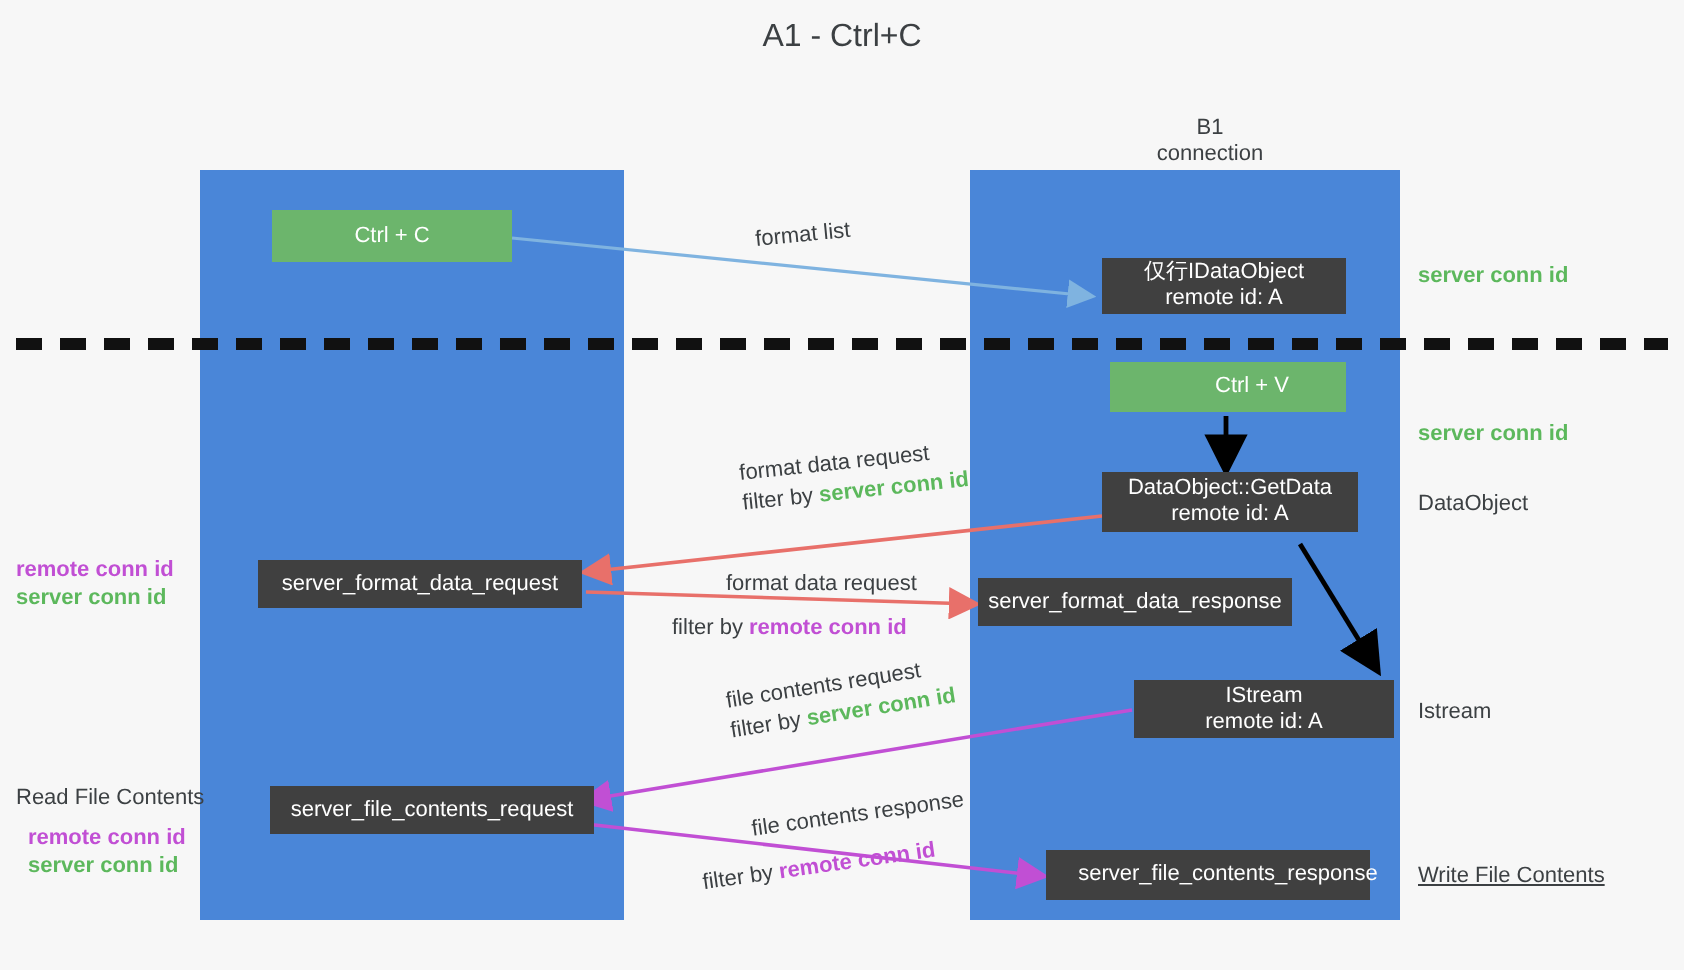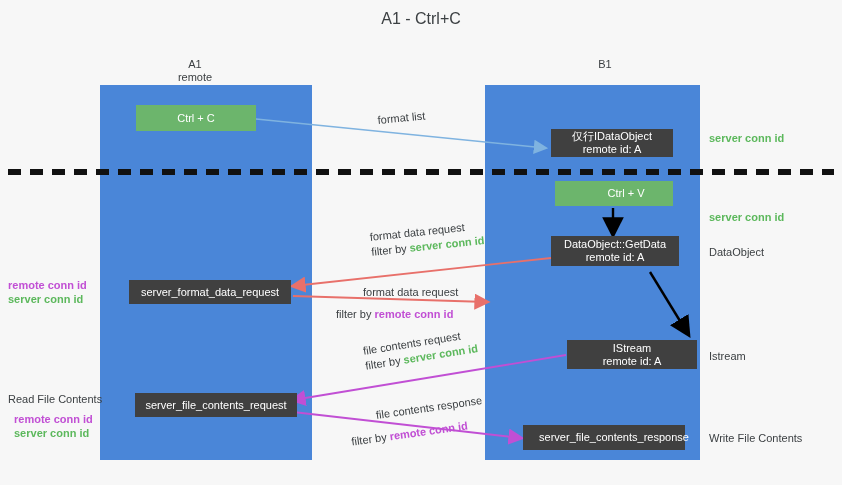--- a/index.html
+++ b/index.html
@@ -50,26 +50,23 @@
 </style>
 </head>
 <body>
 
 <div id="stage">
 
   <div class="title">
     <div>A1 - Ctrl+C</div>
   </div>
 
-  <div class="lane-head" style="left:120px;top:58px;width:150px;">
-    <div>A1</div>
-    <div>remote</div>
-  </div>
   <div class="lane-head" style="left:530px;top:58px;width:150px;">
     <div>B1</div>
+    <div>connection</div>
   </div>
 
   <div class="lane" style="left:100px;top:85px;width:212px;height:375px;"></div>
   <div class="lane" style="left:485px;top:85px;width:215px;height:375px;"></div>
 
   <svg id="wires" viewBox="0 0 842 485">
     <defs>
       <marker id="ar-blue" markerWidth="9" markerHeight="9" refX="7" refY="4.5" orient="auto">
         <path d="M0,0 L9,4.5 L0,9 Z" fill="#7fb3e0"></path>
       </marker>
@@ -119,29 +116,32 @@
     <span>Ctrl + V</span>
   </div>
   <div class="box orange" style="left:551px;top:236px;width:128px;height:30px;">
     <span>DataObject::GetData</span>
     <span>remote id: A</span>
   </div>
   <div class="box orange" style="left:567px;top:340px;width:130px;height:29px;">
     <span>IStream</span>
     <span>remote id: A</span>
   </div>
+  <div class="box orange" style="left:489px;top:289px;width:157px;height:24px;">
+    <span>server_format_data_response</span>
+  </div>
   <div class="box orange" style="left:523px;top:425px;width:162px;height:25px;padding-left:20px;">
     <span>server_file_contents_response</span>
   </div>
 
   <div class="side-label green" style="left:709px;top:131px;">server conn id</div>
   <div class="side-label green" style="left:709px;top:210px;">server conn id</div>
   <div class="side-label" style="left:709px;top:245px;">DataObject</div>
   <div class="side-label" style="left:709px;top:349px;">Istream</div>
-  <div class="side-label" style="left:709px;top:431px;">Write File Contents</div>
+  <div class="side-label" style="left:709px;top:431px;text-decoration:underline;">Write File Contents</div>
 
   <div class="side-label purple" style="left:8px;top:278px;">remote conn id</div>
   <div class="side-label green" style="left:8px;top:292px;">server conn id</div>
   <div class="side-label" style="left:8px;top:392px;">Read File Contents</div>
   <div class="side-label purple" style="left:14px;top:412px;">remote conn id</div>
   <div class="side-label green" style="left:14px;top:426px;">server conn id</div>
 
   <div class="arrow-label rot" style="left:377px;top:113px;transform:rotate(-5.5deg);">format list</div>
 
   <div class="arrow-label rot" style="left:369px;top:230px;transform:rotate(-6deg);">

